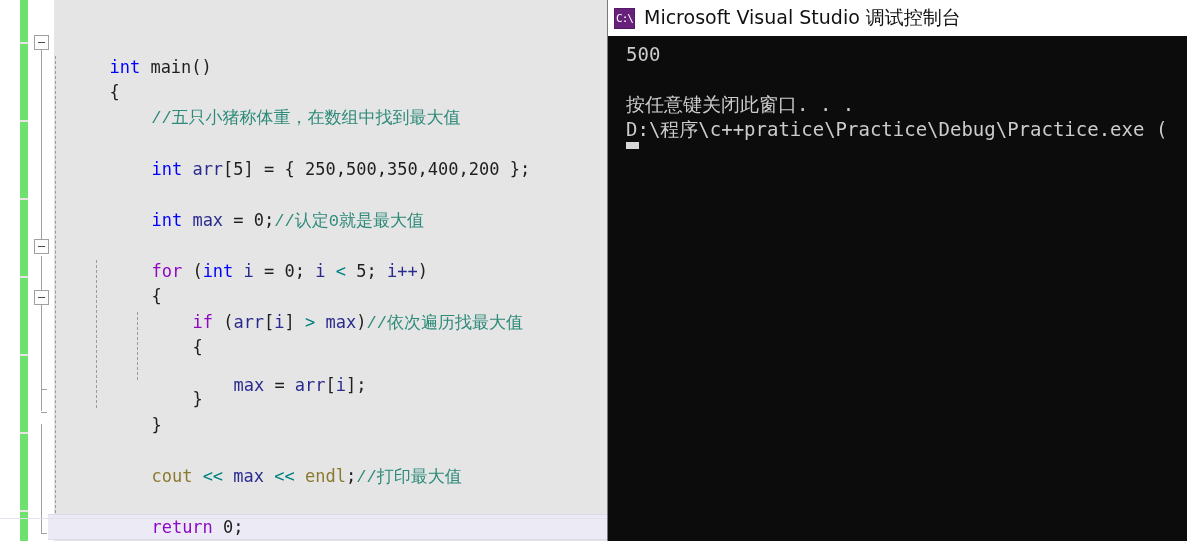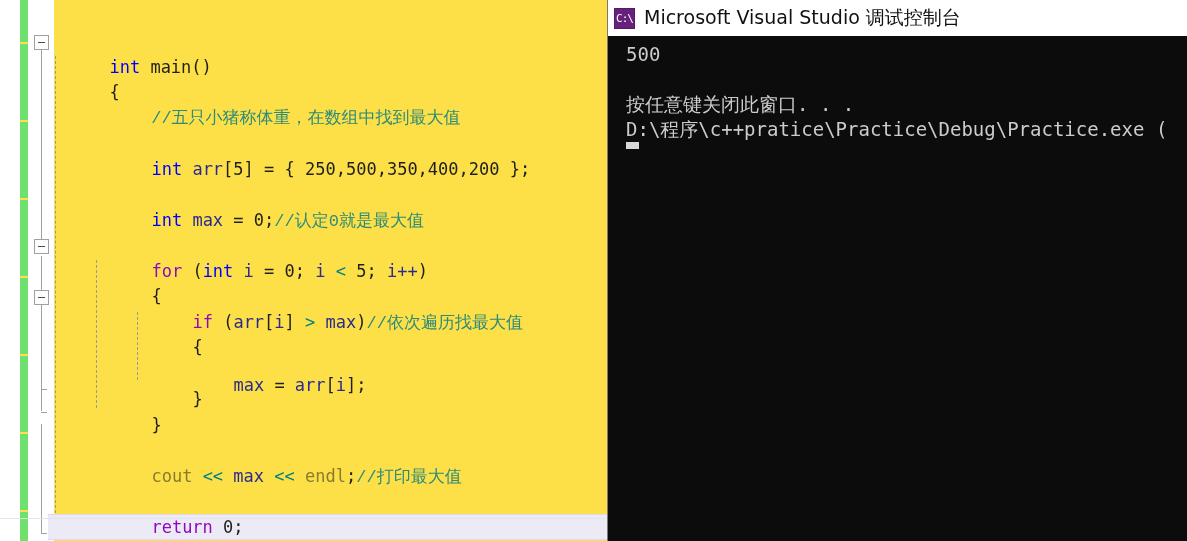--- a/index.html
+++ b/index.html
@@ -14,21 +14,21 @@
     overflow: hidden;
     font-family: "DejaVu Sans Mono", monospace;
   }
 
   
   #editor-pane {
     position: absolute;
     left: 0; top: 0;
     width: 607px;
     height: 541px;
-    background: #fde047;
+    background: #e5e5e5;
     overflow: hidden;
     padding-left: 48px;
   }
   
   .editor-left-strip {
     position: absolute;
     left: 0; top: 0;
     width: 20px; height: 541px;
     background: #ffffff;
   }

